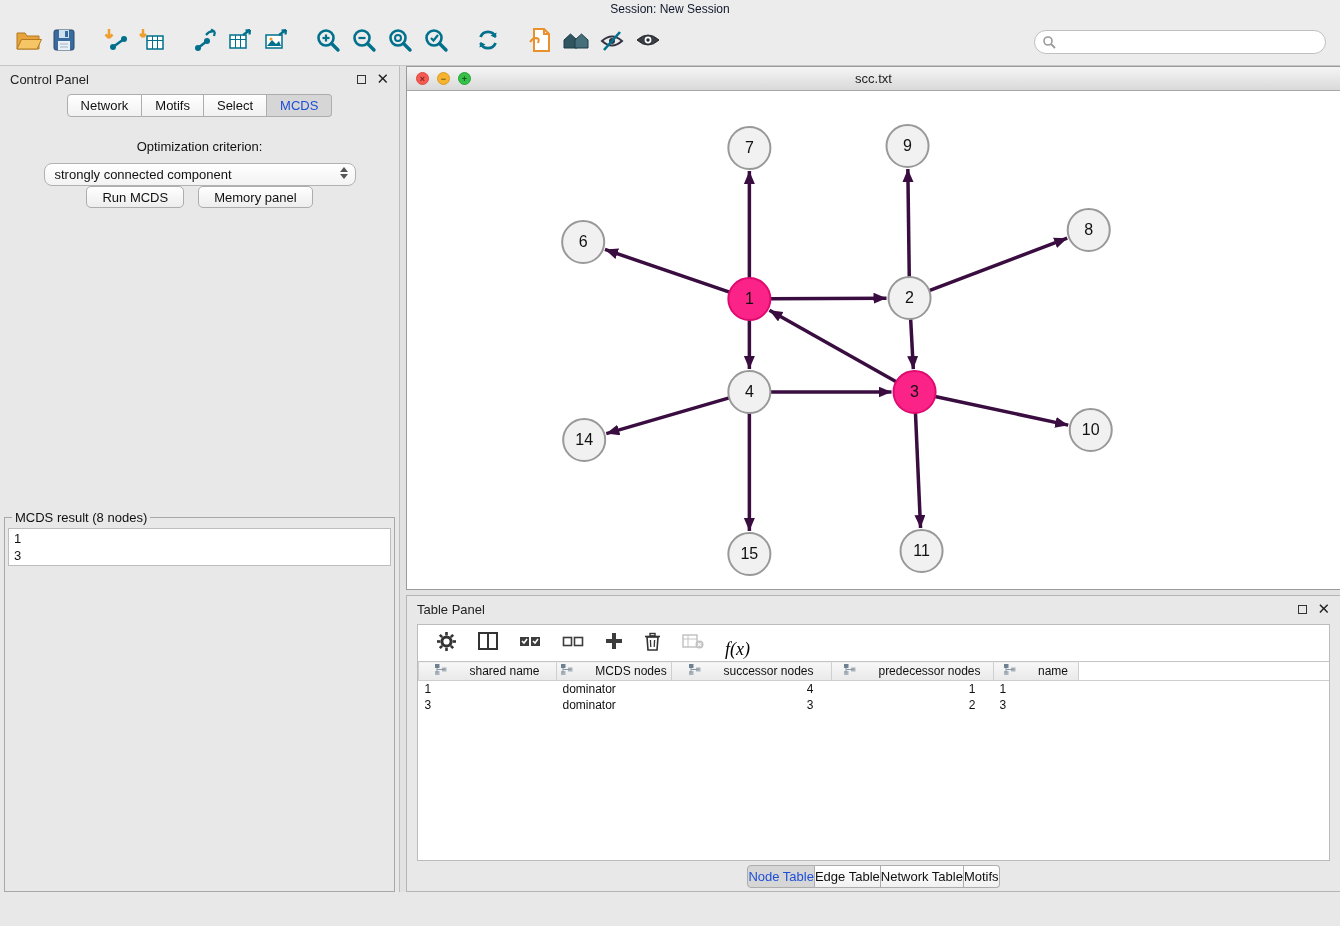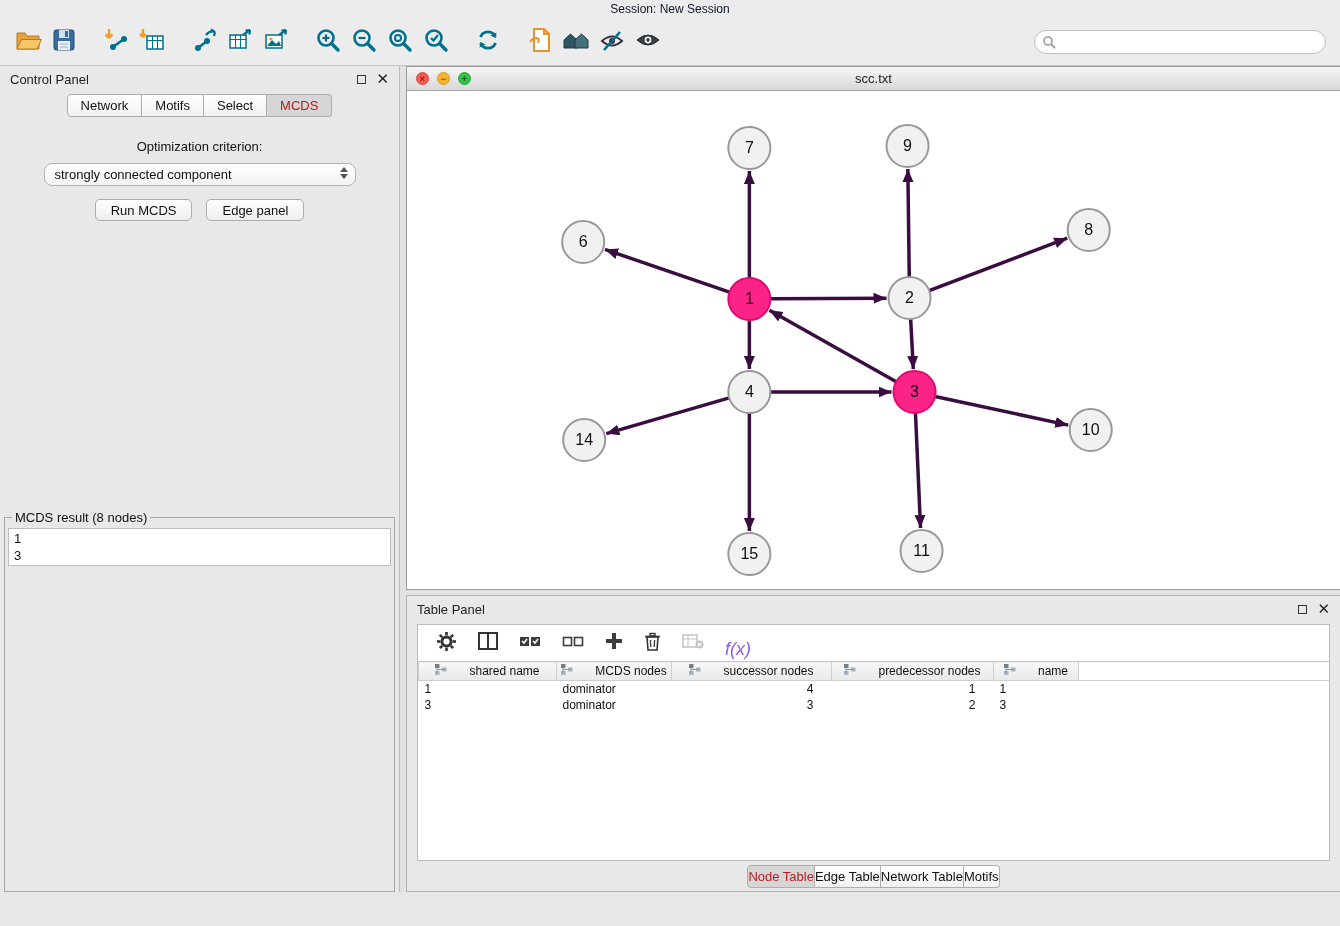--- a/index.html
+++ b/index.html
@@ -25,29 +25,29 @@
   
   .control-panel { width:400px; display:flex; flex-direction:column; background:#e8e8e8; border-right:1px solid #bdbdbd; }
   .panel-header { height:26px; display:flex; align-items:center; padding:0 10px; font-size:13px; color:#222; }
   .panel-header .spacer { flex:1; }
   .win-float { width:9px; height:9px; border:1.5px solid #333; display:inline-block; margin-right:10px; }
   .win-close { font-size:15px; font-weight:bold; color:#222; line-height:10px; }
   .cp-tabs { display:flex; justify-content:center; margin-top:2px; }
   .tab { padding:3px 13px; font-size:13px; background:linear-gradient(#ffffff,#f1f1f1); border:1px solid #adadad; border-left:none; color:#111; }
   .tab:first-child { border-left:1px solid #adadad; border-radius:4px 0 0 4px; }
   .tab:last-child { border-radius:0 4px 4px 0; }
-  .tab.active { background:#d6d6d6; color:#b91c1c; }
+  .tab.active { background:#d6d6d6; color:#1d4ed8; }
   .cp-content { flex:1; display:flex; flex-direction:column; padding:0 4px;justify-content:flex-end; }
   .opt-label { text-align:center; font-size:13px; margin-top:22px; color:#111; }
   .dropdown { margin:9px auto 0; width:312px; height:23px; background:linear-gradient(#ffffff,#f3f3f3); border:1px solid #b2b2b2; border-radius:8px; display:flex; align-items:center; font-size:13px; padding-left:10px; position:relative; color:#111; }
   .dd-arrows { position:absolute; right:7px; top:3px; display:flex; flex-direction:column; gap:2px; }
   .dd-arrows i { display:block; width:0; height:0; border-left:4px solid transparent; border-right:4px solid transparent; }
   .dd-up { border-bottom:5px solid #555; }
   .dd-down { border-top:5px solid #555; }
-  .cp-buttons { display:flex; justify-content:center; gap:14px; margin-top:13px; }
+  .cp-buttons { display:flex; justify-content:center; gap:14px; }
   .btn { height:22px; padding:0 15px; font-size:13px; background:linear-gradient(#ffffff,#ededed); border:1px solid #adadad; border-radius:5px; color:#111; }
   .result-box { margin-top:auto; height:382px; border:1px solid #a8a8a8; padding:3px; font-size:13px; color:#111; }
   .result-box legend { font-size:13px; padding:0 3px; margin-left:4px; }
   .result-list { background:#fff; border:1px solid #bdbdbd; height:100%; padding:1px 5px; font-size:13px; overflow:hidden; }
   .result-list div { height:17px; line-height:17px; }
 
   
   .right { flex:1; display:flex; flex-direction:column; min-width:0; }
   .network-window { height:524px; display:flex; flex-direction:column; border:1px solid #9a9a9a; border-right:none; }
   .net-titlebar { height:24px; background:linear-gradient(#f5f5f5,#d9d9d9); border-bottom:1px solid #a8a8a8; display:flex; align-items:center; justify-content:center; font-size:13px; color:#222; position:relative; }
@@ -57,21 +57,21 @@
   .light.yellow { background:#f5b32e; border:1px solid #d89c22; }
   .light.green { background:#35c148; border:1px solid #28a33a; }
   .net-canvas { flex:1; background:#ffffff; overflow:hidden; }
   .net-canvas svg { display:block; width:100%; height:100%; }
 
   
   .table-panel { flex:1; display:flex; flex-direction:column; background:#e8e8e8; border:1px solid #b5b5b5; border-right:none; min-height:0; }
   .table-area { flex:1; margin:2px 10px 0 10px; background:#fff; border:1px solid #bcbcbc; display:flex; flex-direction:column; min-height:0; overflow:hidden; }
   .table-toolbar { height:36px; display:flex; align-items:center; gap:21px; padding-left:18px; background:#fff; }
   .tt-btn { display:flex; align-items:center; justify-content:center; }
-  .fx { font-family:Liberation Sans, sans-serif; font-style:italic; font-size:18px; color:#8b5cf6;margin-top:12px; }
+  .fx { font-family:Liberation Serif, serif; font-style:italic; font-size:18px; color:#000000;margin-top:12px; }
   table.node-table { border-collapse:collapse; table-layout:fixed; width:100%; font-size:12px; color:#111; }
   table.node-table th { background:linear-gradient(#f7f7f7,#e9e9e9); border:1px solid #cfcfcf; border-top:1px solid #c4c4c4; font-weight:normal; height:19px; font-size:12px; text-align:center; white-space:nowrap; overflow:hidden; }
   table.node-table th .th-inner { display:flex; align-items:center; justify-content:center; gap:22px; }
   table.node-table td { height:16px; padding:0 6px; white-space:nowrap; overflow:hidden; }
   table.node-table td.num { text-align:right; padding-right:18px; }
   .table-tabs { height:30px; display:flex; justify-content:center; align-items:center; }
   .table-tabs .tab { padding:3px 0; }
 
   
   .statusbar { height:34px; border-top:1px solid #bdbdbd; background:#ececec; display:flex; align-items:center; justify-content:space-between; padding:0 10px; }
@@ -291,21 +291,21 @@
         <div class="opt-label">Optimization criterion:</div>
         <div class="dropdown">
           <span>strongly connected component</span>
           <span class="dd-arrows">
               <i class="dd-up"></i>
               <i class="dd-down"></i>
             </span>
         </div>
         <div class="cp-buttons">
           <button class="btn">Run MCDS</button>
-          <button class="btn">Edge panel</button>
+          <button class="btn">Memory panel</button>
         </div>
         <fieldset class="result-box">
           <legend>MCDS result (8 nodes)</legend>
           <div class="result-list">
               <div>1</div>
               <div>3</div>
             </div>
         </fieldset>
       </div>
     </div>

